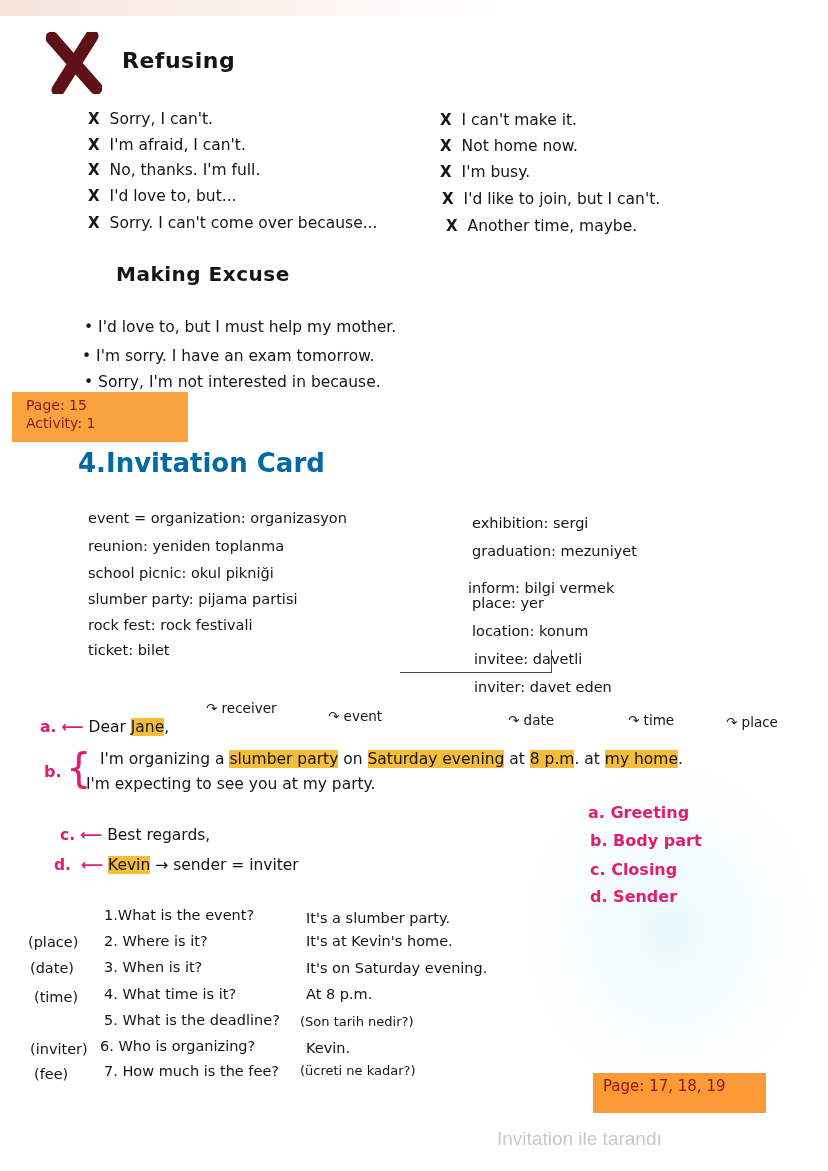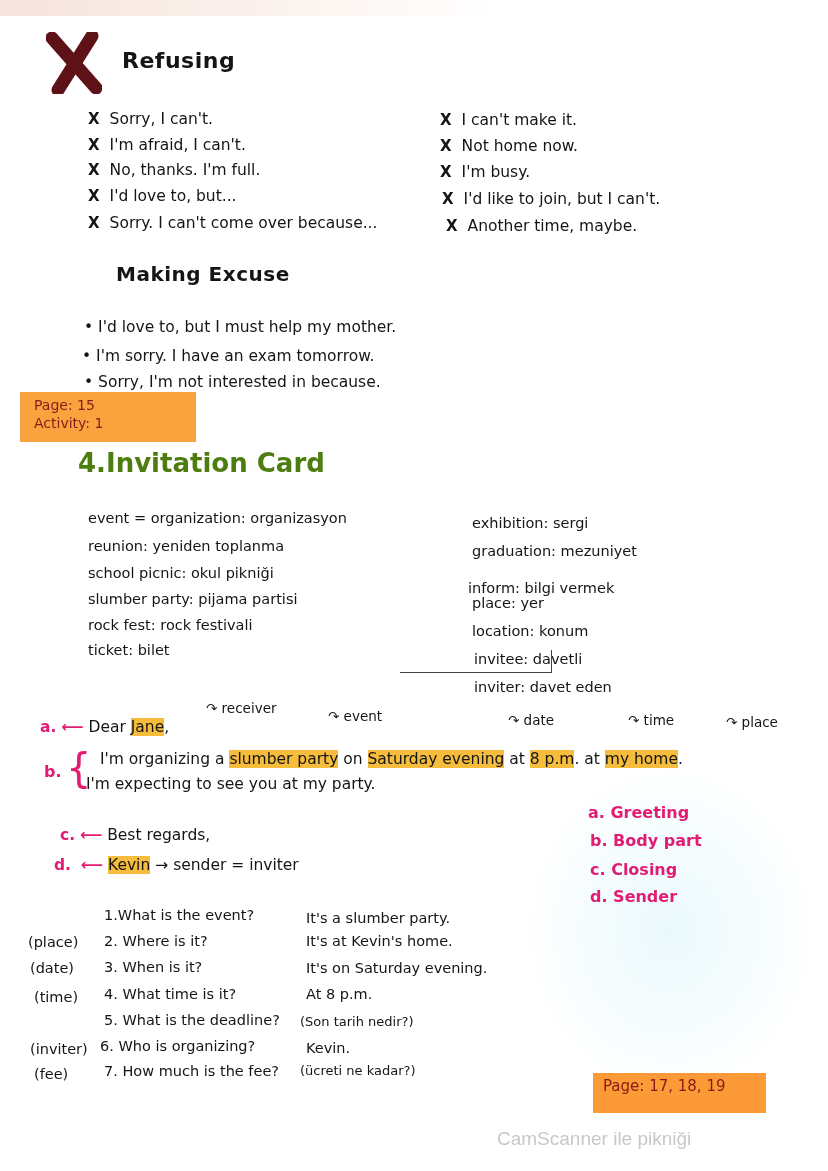--- a/index.html
+++ b/index.html
@@ -10,21 +10,21 @@
       color: #151515;
     }
     .abs { position: absolute; white-space: nowrap; }
     .top-fade { position: absolute; left: 0; top: 0; width: 828px; height: 16px;
       background: linear-gradient(to right, #f6e3dc 0%, #fbf1ec 30%, #ffffff 60%); }
     .big-x { position: absolute; left: 46px; top: 32px; width: 56px; height: 62px; }
     .h-black { font-size: 22px; font-weight: bold; letter-spacing: 0.5px; }
     .line { font-size: 15.5px; }
     .xmark { font-weight: bold; margin-right: 10px; font-size: 15px; }
     .sticker { position: absolute; background: #f9a33e; color: #8b1a1a; font-size: 14px; line-height: 18px; }
-    .h-red { font-size: 26px; font-weight: bold; color: #4d7c0f; }
+    .h-red { font-size: 26px; font-weight: bold; color: #0369a1; }
     .vocab { font-size: 14.5px; }
     .hl { background: #f6bd3c; padding: 0 0; }
     .pink { color: #e21c72; font-weight: bold; }
     .anno { font-size: 13.5px; }
     .qa { font-size: 14.5px; }
     .watermark { color: #c8c8c8; font-family: "Liberation Sans", sans-serif; font-size: 19px; }
     .underline-stroke { position: absolute; height: 1px; background: #444; }
     .vbar { position: absolute; width: 1px; background: #444; }
     .brace { position: absolute; color: #e21c72; font-size: 40px; line-height: 40px; font-weight: normal; }
     .blue-wash { position: absolute; left: 520px; top: 760px; width: 300px; height: 340px;
@@ -52,21 +52,21 @@
 <div class="abs line" style="left:440px; top:137px;"><span class="xmark">X</span><span>Not home now.</span></div>
 <div class="abs line" style="left:440px; top:163px;"><span class="xmark">X</span><span>I'm busy.</span></div>
 <div class="abs line" style="left:442px; top:190px;"><span class="xmark">X</span><span>I'd like to join, but I can't.</span></div>
 <div class="abs line" style="left:446px; top:217px;"><span class="xmark">X</span><span>Another time, maybe.</span></div>
 
 <div class="abs h-black" style="left:116px; top:262px; font-size:20px;">Making Excuse</div>
 <div class="abs line" style="left:84px; top:318px;">• <span>I'd love to, but I must help my mother.</span></div>
 <div class="abs line" style="left:82px; top:347px;">• <span>I'm sorry. I have an exam tomorrow.</span></div>
 <div class="abs line" style="left:84px; top:373px;">• <span>Sorry, I'm not interested in because.</span></div>
 
-<div class="sticker" style="left:20px; top:392px; width:176px; height:50px; padding:4px 0 12px 14px; box-sizing:border-box;">
+<div class="sticker" style="left:12px; top:392px; width:176px; height:50px; padding:4px 0 12px 14px; box-sizing:border-box;">
   <div>Page: 15</div>
   <div>Activity: 1</div>
 </div>
 
 <div class="abs h-red" style="left:78px; top:448px;">4.Invitation Card</div>
 
 <div class="abs vocab" style="left:88px; top:510px;">event = organization: organizasyon</div>
 <div class="abs vocab" style="left:88px; top:538px;">reunion: yeniden toplanma</div>
 <div class="abs vocab" style="left:88px; top:565px;">school picnic: okul pikniği</div>
 <div class="abs vocab" style="left:88px; top:591px;">slumber party: pijama partisi</div>
@@ -148,13 +148,13 @@
 <div class="abs qa" style="left:30px; top:1041px;">(inviter)</div>
 <div class="abs qa" style="left:100px; top:1038px;">6. Who is organizing?</div>
 <div class="abs qa" style="left:306px; top:1040px;">Kevin.</div>
 
 <div class="abs qa" style="left:34px; top:1066px;">(fee)</div>
 <div class="abs qa" style="left:104px; top:1063px;">7. How much is the fee?</div>
 <div class="abs qa" style="left:300px; top:1063px; font-size:13px;">(ücreti ne kadar?)</div>
 
 <div class="sticker" style="left:593px; top:1073px; width:173px; height:40px; padding:4px 0 0 10px; box-sizing:border-box; font-size:15px; background:#fb9a36;">Page: 17, 18, 19</div>
 
-<div class="abs watermark" style="left:497px; top:1128px;">CamScanner ile pikniği</div>
+<div class="abs watermark" style="left:497px; top:1128px;">Invitation ile tarandı</div>
 
 </body></html>

